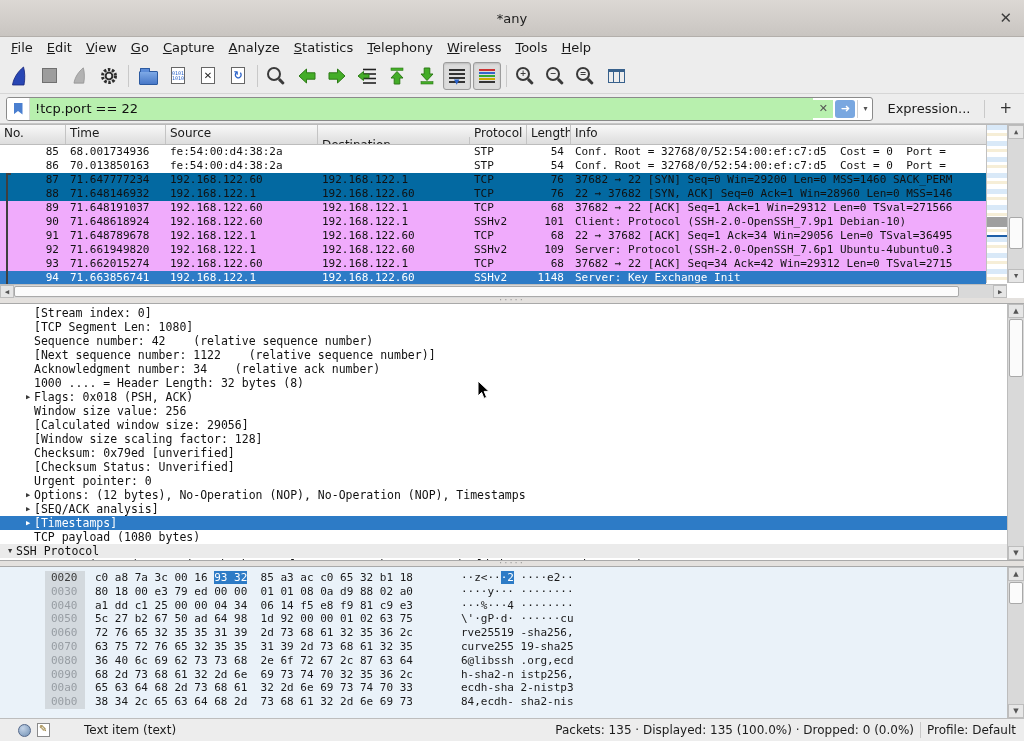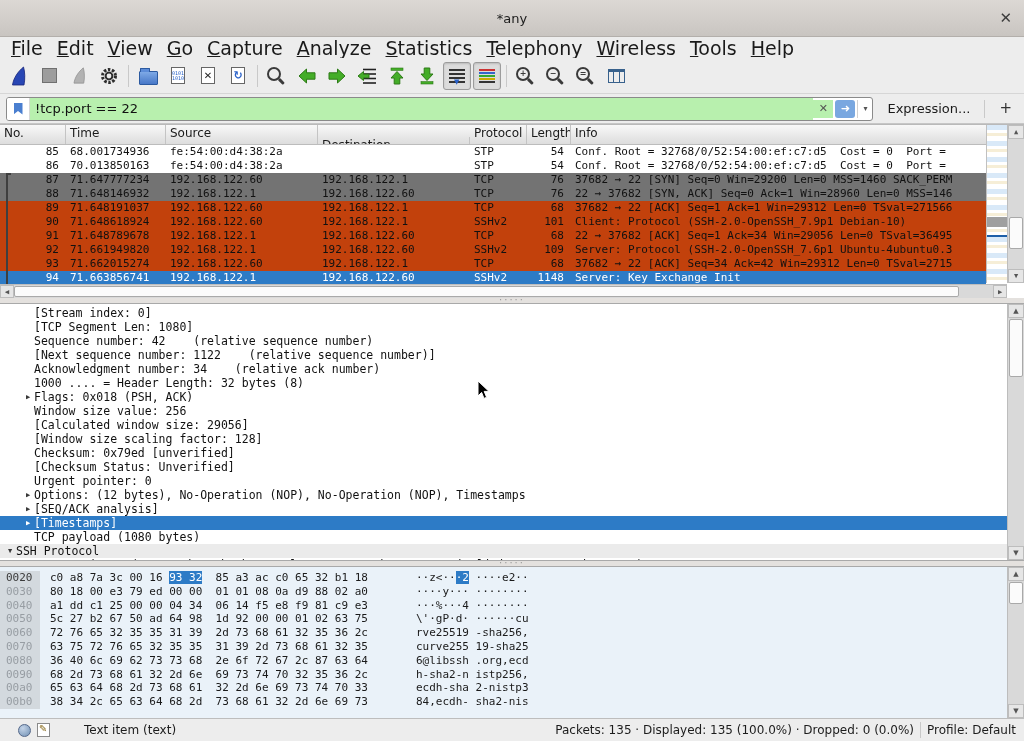--- a/index.html
+++ b/index.html
@@ -7,21 +7,21 @@
   #app{width:1024px;height:741px;display:flex;flex-direction:column;position:relative;}
   u{text-decoration:underline;}
 
   
   .titlebar{height:37px;background:linear-gradient(#dcd8d4,#c9c5c1);border-bottom:1px solid #b3afab;display:flex;align-items:center;justify-content:center;position:relative;box-sizing:border-box;}
   .title{font-size:13px;color:#1c1c1c;}
   .closebtn{position:absolute;right:12px;top:9px;font-size:15px;font-weight:bold;color:#3c3c3c;line-height:18px;cursor:default;}
 
   
   .menubar{height:21px;background:#ededed;display:flex;align-items:center;padding-left:4px;box-sizing:border-box;}
-  .menu-item{font-size:19px;color:#1a1a1a;padding:1px 7px;}
+  .menu-item{font-size:13px;color:#1a1a1a;padding:1px 7px;}
 
   
   .toolbar{height:36px;background:#ededed;border-bottom:1px solid #d6d6d6;display:flex;align-items:center;padding-left:4px;box-sizing:border-box;}
   .tbtn{width:28px;height:28px;display:flex;align-items:center;justify-content:center;margin:0 1px;border:1px solid transparent;border-radius:3px;box-sizing:border-box;}
   .tbtn.pressed{background:#dcdcdc;border:1px solid #9c9c9c;box-shadow:inset 0 1px 2px rgba(0,0,0,.15);}
   .tsep{width:1px;height:22px;background:#c9c9c9;margin:0 4px;display:inline-block;}
   .ic-stop{width:13px;height:13px;background:#9d9d9d;border:1px solid #707070;display:inline-block;}
   .ic-folder{width:17px;height:12px;background:linear-gradient(#7ea9e6,#4878c8);border:1px solid #2c5aa0;border-radius:1px;position:relative;display:inline-block;margin-top:4px;}
   .ic-folder::before{content:'';position:absolute;top:-4px;left:0;width:8px;height:3px;background:#5c8cd8;border:1px solid #2c5aa0;border-bottom:none;border-radius:1px 1px 0 0;}
   .ic-doc{width:14px;height:17px;background:#fff;border:1px solid #666;display:flex;align-items:center;justify-content:center;box-sizing:border-box;}
@@ -55,22 +55,22 @@
 
   
   .packetlist{height:174px;background:#fff;position:relative;border-top:1px solid #b9b9b9;box-sizing:border-box;font-family:"DejaVu Sans Mono","Liberation Mono",monospace;}
   .pl-header{height:20px;display:flex;margin-right:38px;background:linear-gradient(#f8f8f8,#dddddd);border-bottom:1px solid #bcbcbc;box-sizing:border-box;}
   .phcell{font-family:"DejaVu Sans","Liberation Sans",sans-serif;font-size:12px;color:#1a1a1a;padding:1px 0 0 4px;border-right:1px solid #c4c4c4;box-sizing:border-box;overflow:hidden;white-space:nowrap;flex-shrink:0;}
   .pl-rows{height:140px;margin-right:38px;overflow:hidden;position:relative;}
   .prow{height:14px;display:flex;white-space:pre;}
   .pcell{font-size:11px;line-height:14px;padding-left:4px;box-sizing:border-box;overflow:hidden;flex-shrink:0;color:#111;}
   .pcell.right{text-align:right;padding-right:7px;padding-left:0;}
   .r-white{background:#fff;}
-  .r-gray{background:#737373;}
-  .r-lav{background:#c2410c;}
+  .r-gray{background:#0369a1;}
+  .r-lav{background:#f0abfc;}
   .r-sel{background:#2d7bc6;}
   .r-sel .pcell{color:#fff;}
   .stream-bracket{position:absolute;left:6px;top:28px;height:112px;width:3px;border-left:2px solid #3f3f3f;border-top:2px solid #3f3f3f;}
   .pl-minimap{position:absolute;top:0;right:17px;width:21px;height:158px;border-left:1px solid #c0c0c0;box-sizing:border-box;
      background:repeating-linear-gradient(#d9e9f8 0 5px,#ffffff 5px 8px,#f6eed7 8px 11px,#ffffff 11px 16px);}
   .mm-gray{position:absolute;left:0;right:0;top:92px;height:10px;background:#9f9f9f;}
   .mm-sel{position:absolute;left:0;right:0;top:110px;height:2px;background:#1d5fa8;}
   .vscroll{position:absolute;top:0;right:0;width:17px;background:#d9d9d9;border-left:1px solid #bdbdbd;box-sizing:border-box;}
   .pl-vscroll{height:158px;}
   .sarrow{position:absolute;left:0;right:0;height:14px;display:flex;align-items:center;justify-content:center;font-size:7px;color:#555;background:#e6e6e6;border:1px solid #bdbdbd;box-sizing:border-box;}
@@ -94,21 +94,21 @@
   .dtext{line-height:14px;}
   .drow.dsel{background:#2d7bc6;color:#fff;}
   .drow.dsel .exp{color:#fff;}
   .drow.dshade{background:#ebebeb;}
   .d-vscroll{top:0;bottom:0;height:auto;}
 
   
   .hexpane{height:152px;background:#eaf2f9;position:relative;overflow:hidden;border-top:1px solid #a9a9a9;box-sizing:border-box;}
   .hex-rows{margin-right:17px;padding-top:4px;}
   .hrow{height:13.8px;display:flex;white-space:pre;font-family:"DejaVu Sans Mono","Liberation Mono",monospace;font-size:11px;line-height:13.8px;}
-  .hoff{width:34px;flex-shrink:0;background:#d3d9de;color:#979da3;padding-left:6px;}
+  .hoff{width:34px;flex-shrink:0;background:#d3d9de;color:#979da3;padding-left:6px;margin-left:45px;}
   .hoff.cur{color:#3a3a3a;}
   .hbytes{padding-left:10px;width:336px;flex-shrink:0;color:#1a1a1a;}
   .hascii{color:#1a1a1a;margin-left:30px;}
   .hl{background:#2d7bc6;color:#fff;}
 
   
   .statusbar{height:23px;background:#ededed;border-top:1px solid #bdbdbd;display:flex;align-items:center;padding:0 8px;box-sizing:border-box;gap:6px;font-size:12px;color:#1c1c1c;}
   .ic-expert{width:13px;height:13px;border-radius:50%;background:radial-gradient(circle at 35% 30%,#c4d4e8,#7090b4);border:1px solid #54688a;box-sizing:border-box;margin-left:10px;}
   .ic-note{width:13px;height:14px;background:#fff;border:1px solid #8a8a8a;position:relative;box-sizing:border-box;}
   .ic-note::after{content:'✎';position:absolute;font-size:10px;color:#8a6d1f;left:1px;top:-1px;}

